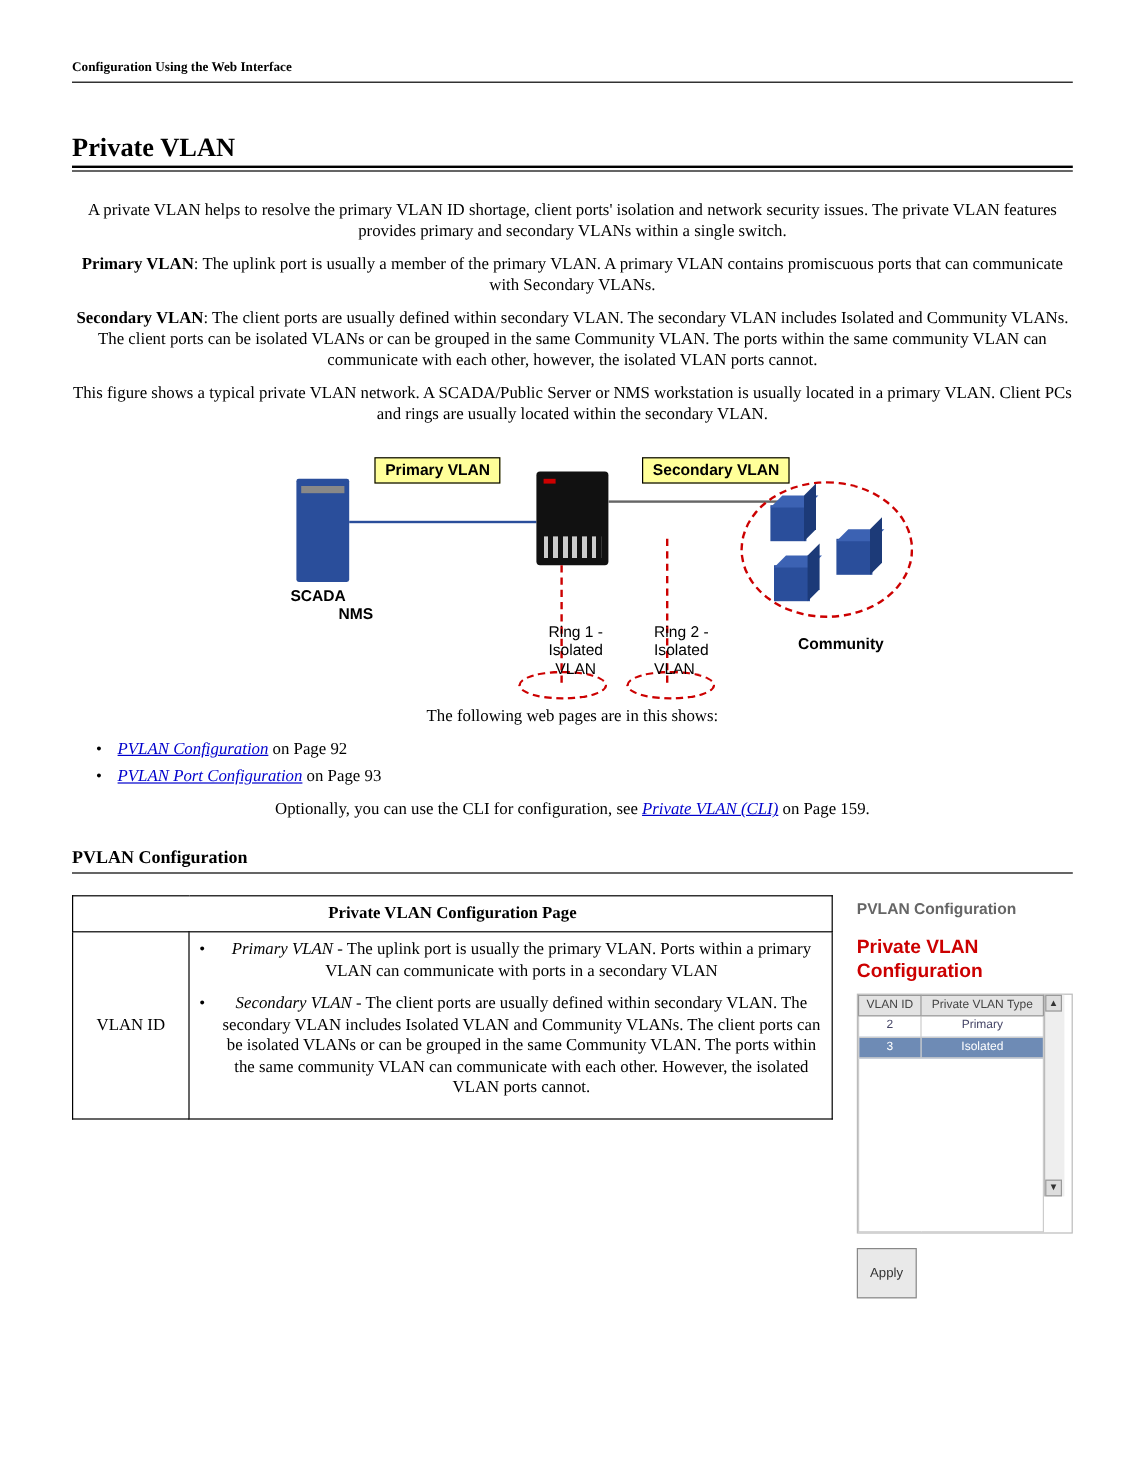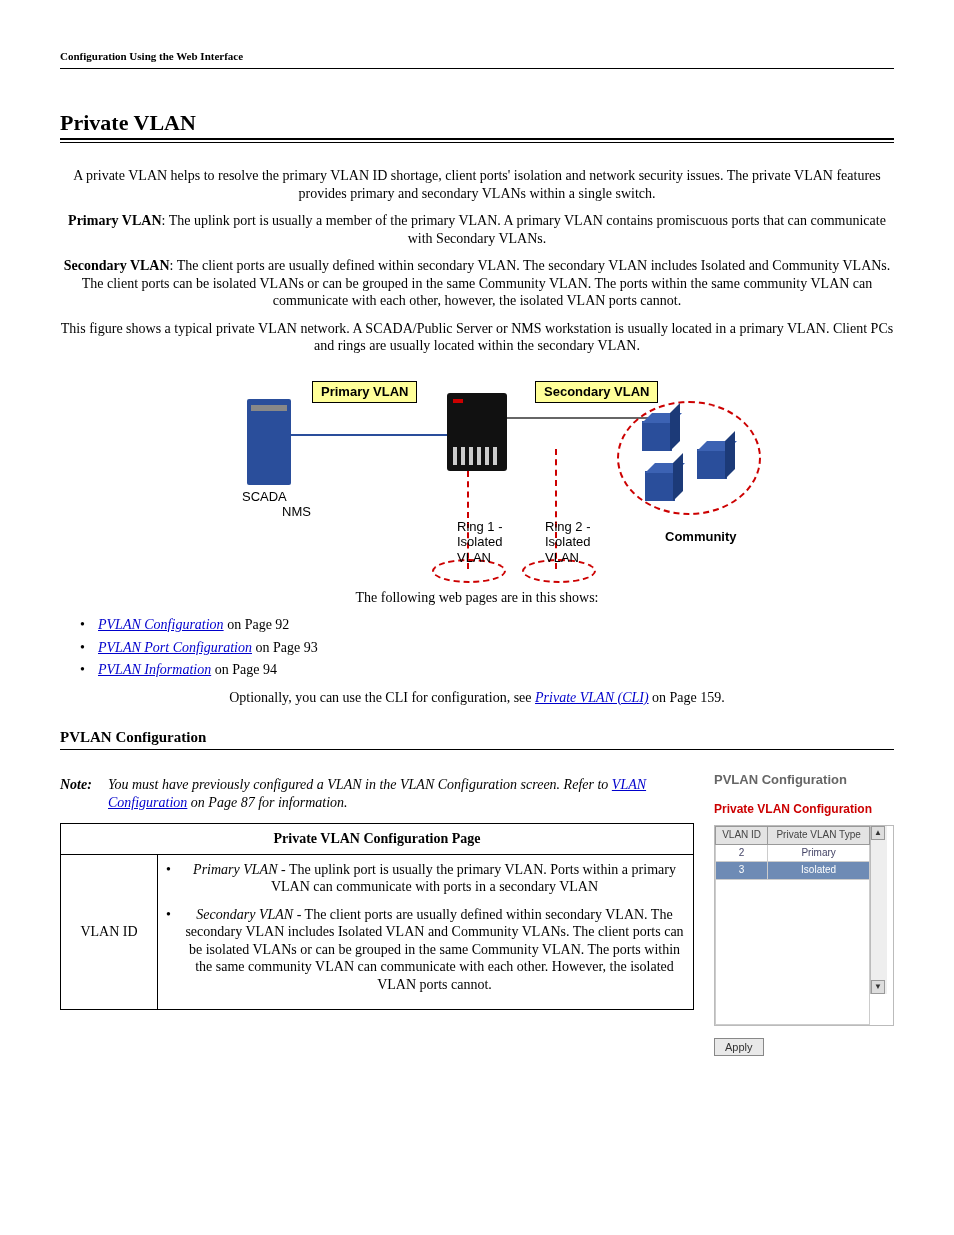--- a/index.html
+++ b/index.html
@@ -80,21 +80,21 @@
   }
   table.cfg th {
     font-weight: bold;
     background: #fff;
   }
   .td-bullets { list-style: none; padding-left: 0; margin: 0; }
   .td-bullets li { position: relative; padding-left: 18px; margin-bottom: 10px; }
   .td-bullets li::before { content: "•"; position: absolute; left: 0; }
 
   .pvlan-title { color: #666; font-weight: bold; font-size: 13px; margin: 4px 0 14px 0; }
-  .pvlan-subtitle { color: #c00; font-weight: bold; font-size: 12px; margin-bottom: 8px; }
+  .pvlan-subtitle { color: #c00; font-weight: bold; font-size: 16px; margin-bottom: 8px; }
   table.mini {
     border-collapse: collapse;
     font-size: 10px;
     color: #446;
     width: 155px;
   }
   table.mini th {
     border: 1px solid #999;
     background: #e3e3e3;
     color: #444;
@@ -111,21 +111,21 @@
   .scroll-body { position: relative; height: 168px; }
   .scroll-btn { position: absolute; left: 0; width: 14px; height: 14px; background: #ddd; border: 1px solid #999; box-sizing: border-box; font-size: 8px; line-height: 12px; text-align: center; color: #333; }
   .scroll-top { top: 0; }
   .scroll-bot { bottom: 0; }
   .mini-wrap { display: flex; border: 1px solid #bbb; }
   .mini-fill { height: 140px; }
   .apply-btn {
     margin-top: 12px;
     font-family: Arial, sans-serif;
     font-size: 11px;
-    padding: 2px 10px;
+    padding: 14px 10px;
     background: #e9e9e9;
     border: 1px solid #888;
     color: #333;
   }
 
   .diagram {
     width: 620px;
     height: 210px;
     margin: 14px auto 10px auto;
     position: relative;
@@ -194,21 +194,21 @@
     position: absolute;
     border-top: 2px solid #2a4e9b;
   }
   .d-vline {
     position: absolute;
     border-left: 2px dashed #c00;
   }
   .d-text {
     position: absolute;
     font-size: 13px;
-    font-weight: normal;
+    font-weight: bold;
     color: #000;
     line-height: 1.2;
   }
 </style>
 </head>
 <body>
 
 <div class="header-line">Configuration Using the Web Interface</div>
 
 <h1>Private VLAN</h1>
@@ -243,51 +243,44 @@
   <div class="d-vline" style="left:388px; top:80px; height:120px;"></div>
 
   <div class="d-ellipse" style="left:265px; top:190px; width:70px; height:20px;"></div>
   <div class="d-ellipse" style="left:355px; top:190px; width:70px; height:20px;"></div>
   <div class="d-ellipse" style="left:450px; top:32px; width:140px; height:110px;"></div>
 
   <div class="d-cube" style="left:475px; top:52px;"></div>
   <div class="d-cube" style="left:530px; top:80px;"></div>
   <div class="d-cube" style="left:478px; top:102px;"></div>
 
-  <div class="d-text" style="left:290px; top:150px; font-weight:normal;">
+  <div class="d-text" style="left:290px; top:150px; font-weight:normal;text-align:center;">
     <span>Ring 1 -</span><br><span>Isolated</span><br><span>VLAN</span>
   </div>
   <div class="d-text" style="left:378px; top:150px; font-weight:normal;">
     <span>Ring 2 -</span><br><span>Isolated</span><br><span>VLAN</span>
   </div>
   <div class="d-text" style="left:498px; top:160px; font-weight:bold;">Community</div>
 </div>
 
 <p>The following web pages are in this shows:</p>
 <ul class="bullets">
   <li><a class="link">PVLAN Configuration</a><span> on Page 92</span></li>
   <li><a class="link">PVLAN Port Configuration</a><span> on Page 93</span></li>
-  <li><a class="link">PVLAN Information</a><span> on Page 94</span></li>
 </ul>
 
 <p>
   <span>Optionally, you can use the CLI for configuration, see </span><a class="link">Private VLAN (CLI)</a><span> on Page 159.</span>
 </p>
 
 <h2>PVLAN Configuration</h2>
 <div class="h2-rule"></div>
 
 <div class="two-col">
   <div class="left-col">
-    <div class="note-row">
-      <div class="note-label">Note:</div>
-      <div class="note-text">
-        <span>You must have previously configured a VLAN in the VLAN Configuration screen. Refer to </span><a class="link">VLAN Configuration</a><span> on Page 87 for information.</span>
-      </div>
-    </div>
 
     <table class="cfg">
       <tbody>
           <tr>
             <th colspan="2">Private VLAN Configuration Page</th>
           </tr>
       <tr>
         <td style="width:80px; vertical-align:middle;">VLAN ID</td>
         <td>
           <ul class="td-bullets">

